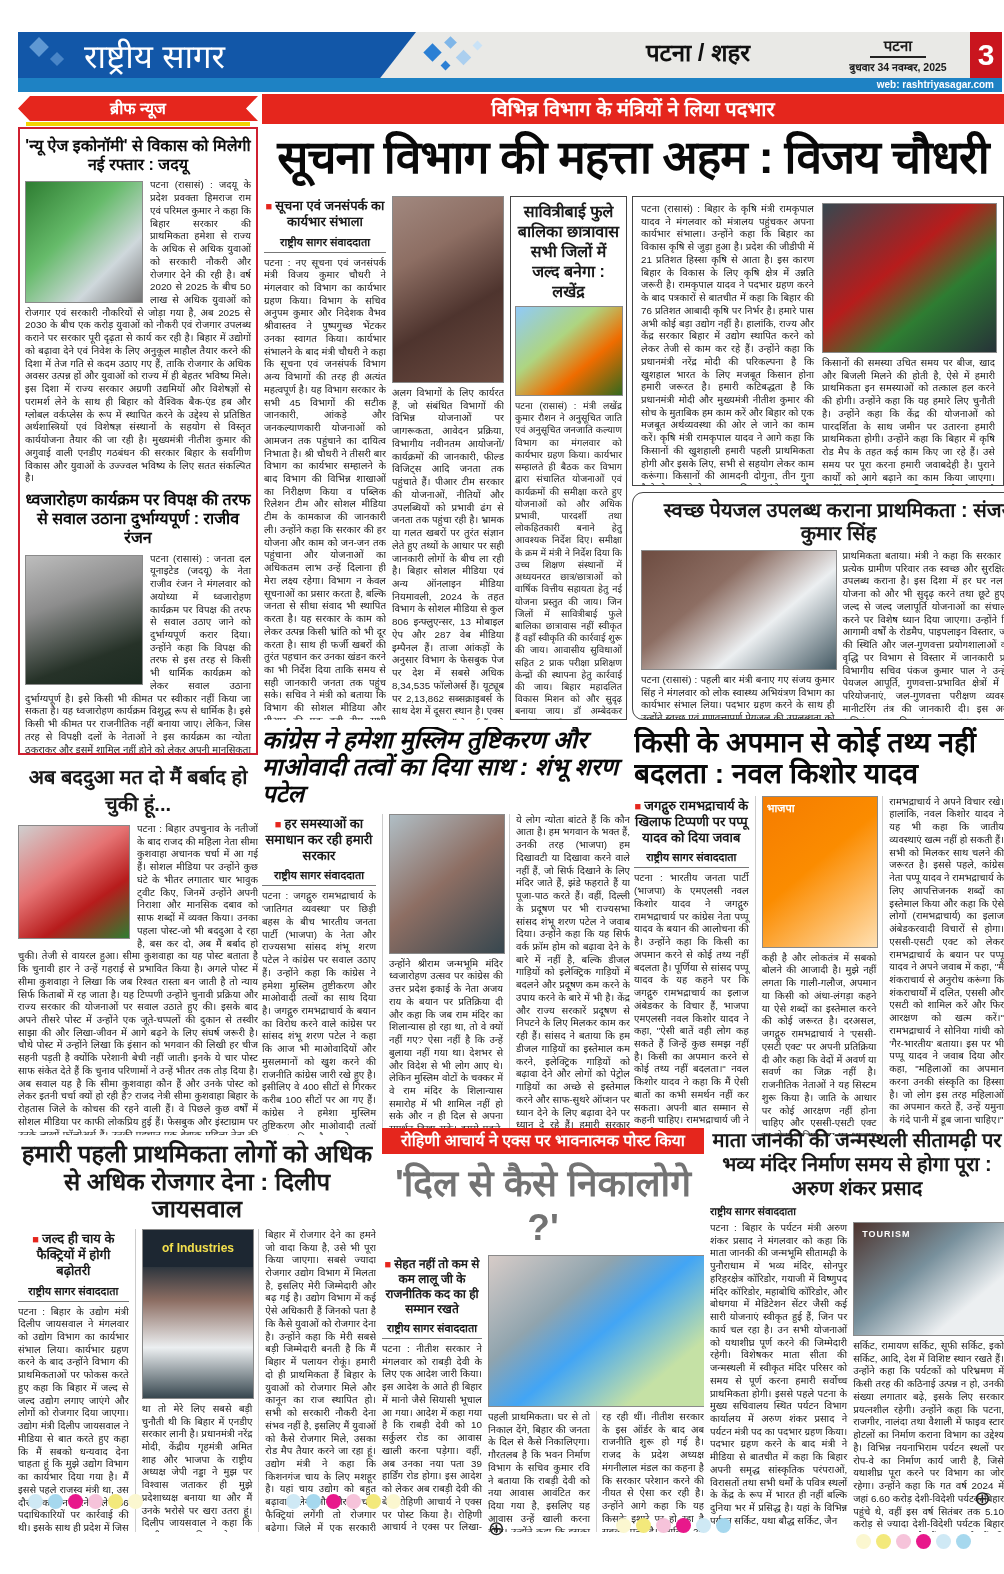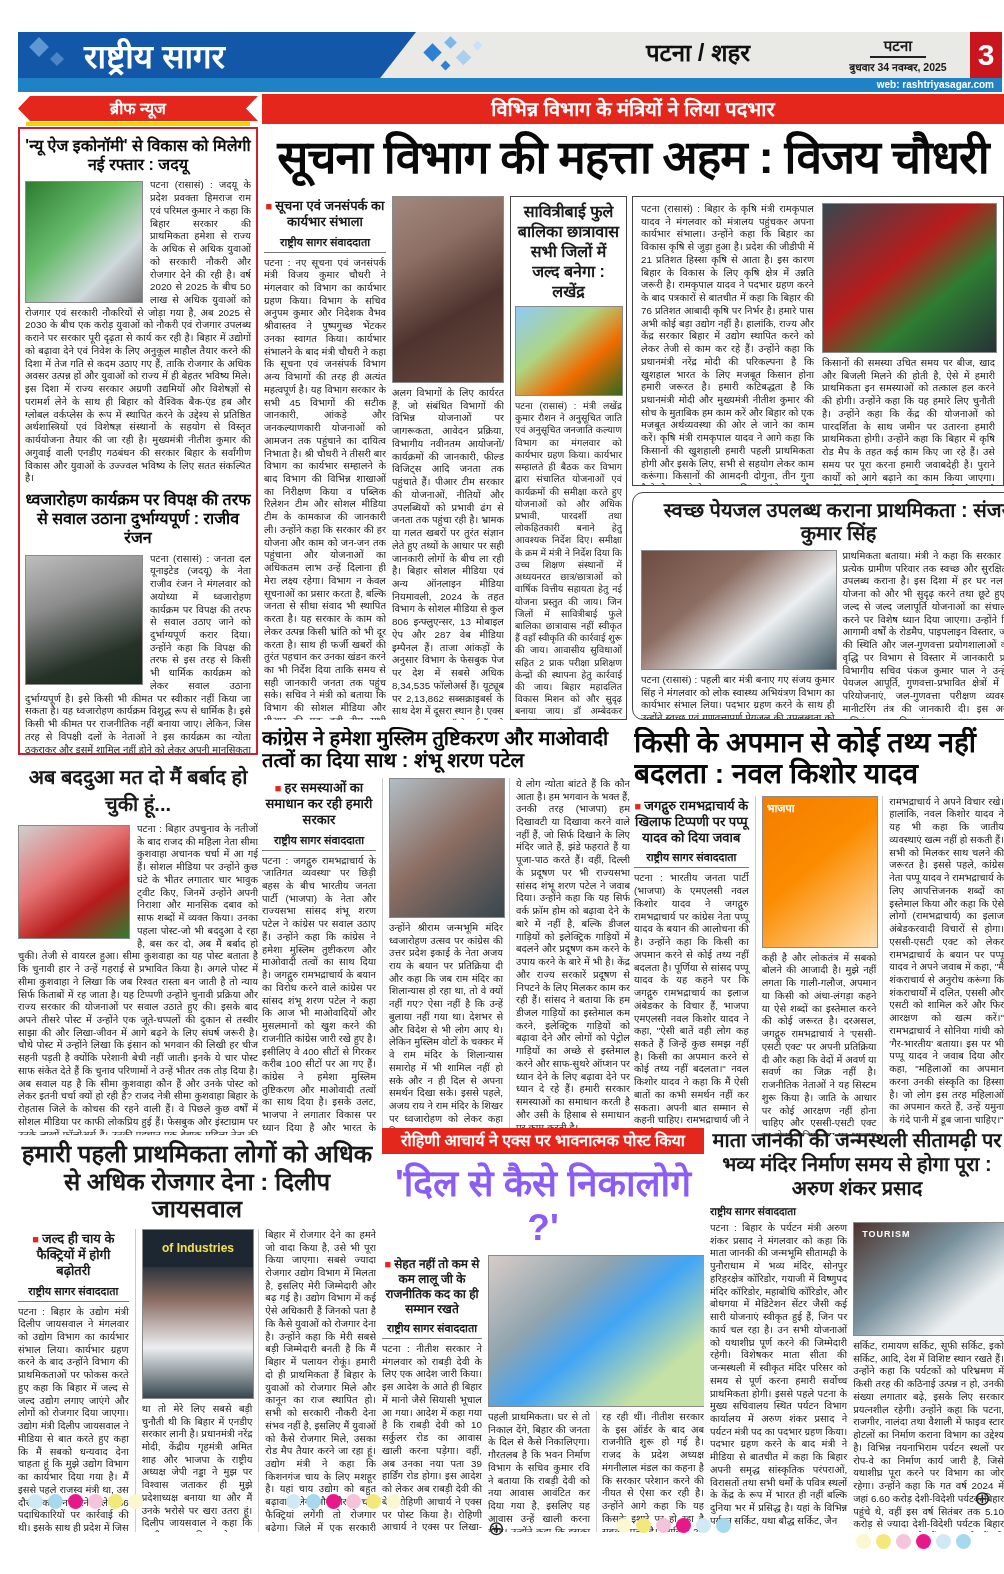--- a/index.html
+++ b/index.html
@@ -2,21 +2,21 @@
 <html lang="hi"><head>
 <meta charset="utf-8">
 <style>
   html,body{margin:0;padding:0;background:#fff;}
   .page{position:relative;width:1004px;height:1574px;background:#fff;overflow:hidden;
         font-family:"Liberation Sans",sans-serif;color:#1a1a1a;}
   
   .header-band{position:absolute;left:18px;top:32px;width:984px;height:46px;background:#e9e9e6;}
   .masthead{position:absolute;left:0;top:0;width:398px;height:46px;background:#1257a8;
             clip-path:polygon(0 0,100% 0,91% 100%,0 100%);display:flex;align-items:center;}
-  .masthead-title{color:#fff;font-size:33px;font-weight:700;padding-left:66px;letter-spacing:0;}
+  .masthead-title{color:#fff;font-size:33px;font-weight:400;padding-left:66px;letter-spacing:0;}
   .m-dia{position:absolute;background:#7fb3e6;transform:rotate(45deg);opacity:.7;}
   .dia{position:absolute;transform:rotate(45deg);}
   .section-title{position:absolute;left:470px;top:3px;width:420px;text-align:center;
                  font-size:24px;font-weight:800;color:#101010;}
   .edition-box{position:absolute;right:40px;top:3px;width:128px;text-align:center;}
   .edition-city{font-size:15px;font-weight:800;border-bottom:2px solid #222;display:inline-block;padding:0 14px 1px;}
   .edition-date{font-size:10.5px;font-weight:700;margin-top:2px;}
   .page-num{position:absolute;right:0;top:0;width:32px;height:46px;background:#c9151e;color:#fff;
             font-size:30px;font-weight:800;text-align:center;line-height:46px;}
   .web-strip{position:absolute;left:18px;top:78px;width:984px;height:14px;background:#1e82c4;
@@ -61,35 +61,35 @@
   .box-headline{font-size:20px;font-weight:800;text-align:center;line-height:1.15;margin:0 0 5px;}
   .tworow{display:flex;gap:8px;}
   .tworow>div{flex:1;min-width:0;}
   .ph-ramkripal{background:linear-gradient(140deg,#37474f,#b71c1c 42%,#2e7d32 66%,#263238);}
   .ph-sanjay{background:linear-gradient(140deg,#6d4c41,#8d6e63 35%,#eceff1 64%,#455a64);}
   
   .mid-art{position:absolute;overflow:hidden;}
   .shambhu-art{left:262px;top:727px;width:368px;height:408px;}
   .nawal-art{left:634px;top:727px;width:370px;height:408px;}
   .mid-headline{font-weight:800;line-height:1.12;margin:0 0 6px;color:#0a0a0a;}
-  .shambhu-art .mid-headline{font-size:20px;}
+  .shambhu-art .mid-headline{font-size:24px;font-style:italic;}
   .nawal-art .mid-headline{font-size:28px;}
   .cols3{display:flex;gap:6px;}
   .cols3>div{flex:1;min-width:0;}
   .cols3>div+div{border-left:1px solid #ccc;padding-left:6px;}
   .ph-shambhu{background:linear-gradient(140deg,#b0bec5,#8d6e63 48%,#37474f);}
   .ph-nawal{background:linear-gradient(140deg,#f57c00,#fb8c00 45%,#ffe0b2);}
   
   .dilip-art{position:absolute;left:18px;top:1140px;width:358px;height:392px;overflow:hidden;}
   .dilip-headline{font-size:24px;font-weight:800;line-height:1.15;margin:0 0 6px;text-align:center;}
   .ph-dilip{background:linear-gradient(180deg,#24303a 0%,#24303a 20%,#8d6e63 42%,#eceff1 70%,#37474f);}
   .rohini-art{position:absolute;left:382px;top:1128px;width:322px;height:404px;overflow:hidden;}
   .rohini-strip{background:#e5261d;color:#fff;font-size:16px;font-weight:800;text-align:center;
                 line-height:26px;height:26px;margin-bottom:2px;}
-  .rohini-headline{font-size:37px;font-weight:800;text-align:center;margin:2px 0 6px;color:#8b5cf6;}
+  .rohini-headline{font-size:37px;font-weight:800;text-align:center;margin:2px 0 6px;color:#737373;}
   .ph-lalu{background:linear-gradient(140deg,#d7ccc8,#90a4ae 32%,#42a5f5 52%,#c5e1a5 80%);}
   .arun-art{position:absolute;left:710px;top:1128px;width:294px;height:404px;overflow:hidden;}
   .arun-headline{font-size:20px;font-weight:800;text-align:center;line-height:1.2;margin:0 0 4px;}
   .arun-byline{font-size:10.5px;font-weight:800;margin:0 0 4px;}
   .ph-arun{background:linear-gradient(140deg,#4e342e,#78909c 42%,#eceff1 75%);}
   .dark-sign{position:absolute;top:0;left:0;right:0;height:22%;background:#1d2732;display:flex;
              align-items:center;justify-content:center;}
   
   .dots{position:absolute;display:flex;gap:5px;}
   .dots i{width:15px;height:15px;border-radius:50%;display:block;}

